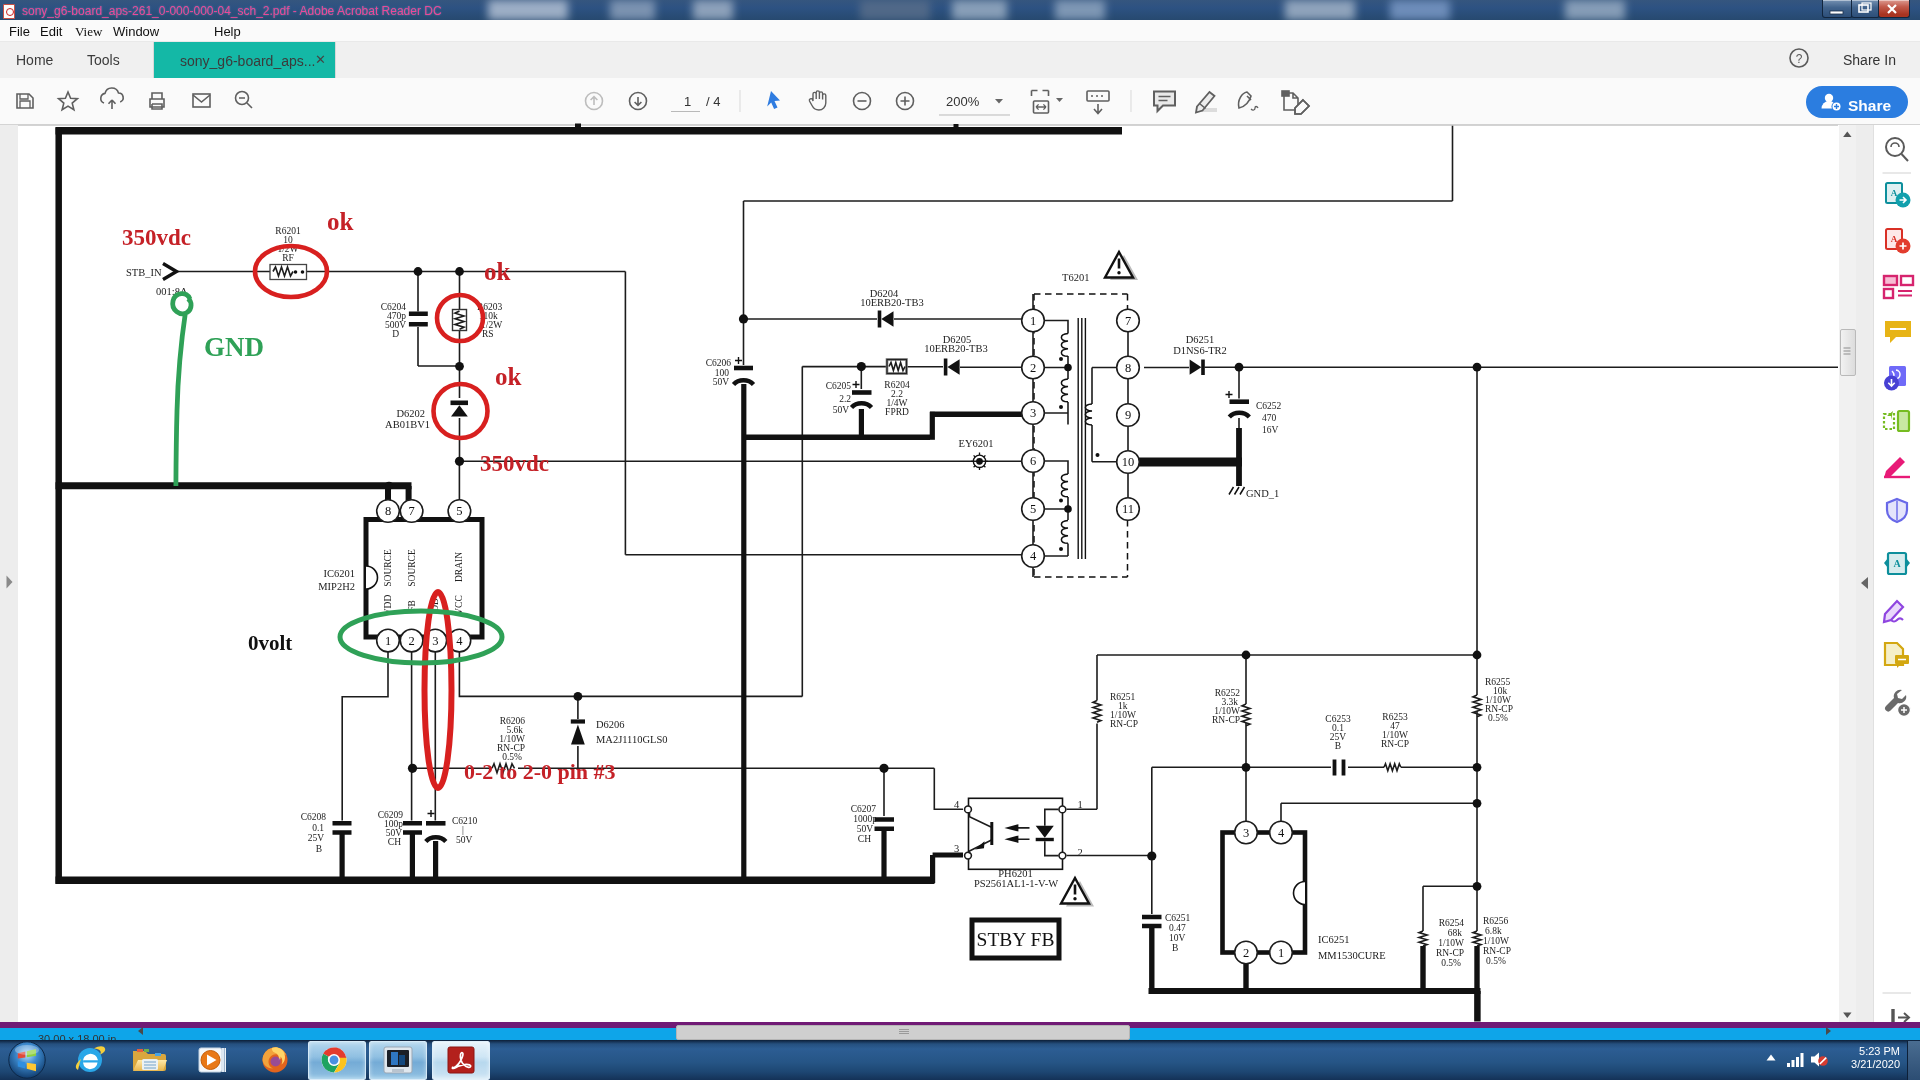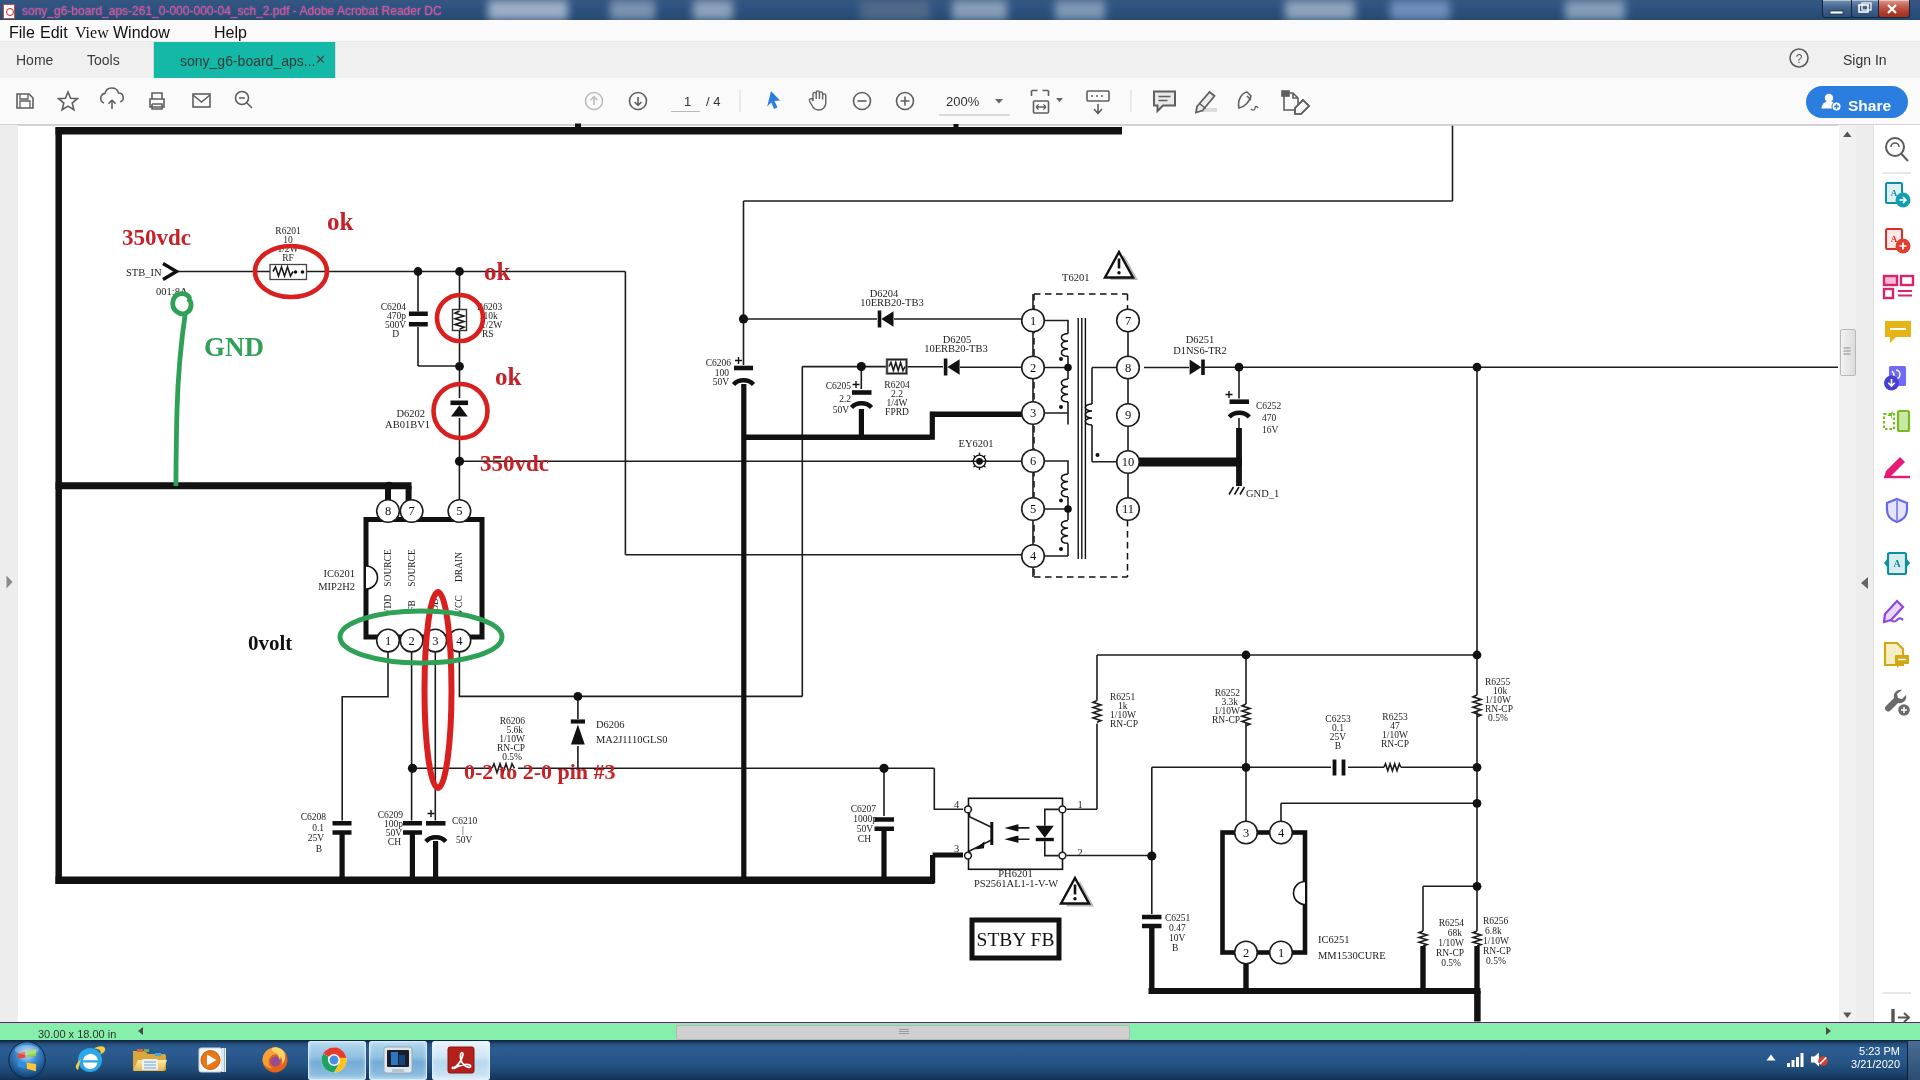--- a/index.html
+++ b/index.html
@@ -6,39 +6,39 @@
   body{font-family:"Liberation Sans",sans-serif;position:relative;background:#fff;}
   .abs{position:absolute;}
   
   #titlebar{left:0;top:0;width:1920px;height:20px;background:linear-gradient(180deg,#35567e 0%,#2d5282 40%,#27496f 100%);overflow:hidden;}
   #titlebar .blob{position:absolute;top:0;height:20px;filter:blur(4px);opacity:.8;}
   #titletext{left:22px;top:4px;font-size:12px;color:#ec4899;text-shadow:0 0 2px rgba(190,210,230,.4);white-space:nowrap;}
   #pdficon{left:3px;top:4px;width:10px;height:13px;background:#fdfdfd;border:1px solid #c94f44;border-radius:1px;}
   #pdficon:after{content:"";position:absolute;left:2px;top:3px;width:6px;height:6px;border:1.6px solid #c22;border-radius:50%;}
   .winbtn{position:absolute;top:0;height:17px;border:1px solid #12263e;border-top:none;border-radius:0 0 3px 3px;box-shadow:inset 0 1px 0 rgba(255,255,255,.45);}
   
-  #menubar{left:0;top:20px;width:1920px;height:21px;background:#fafafa;border-bottom:1px solid #e9e9e9;color:#101010;font-size:16px;}
+  #menubar{left:0;top:20px;width:1920px;height:21px;background:#fafafa;border-bottom:1px solid #e9e9e9;color:#101010;font-size:13px;}
   #menubar span{position:absolute;top:4px;}
   
   #tabstrip{left:0;top:42px;width:1920px;height:36px;background:#f0f0f0;border-bottom:1px solid #d8d8d8;color:#3b3b3b;font-size:14px;}
   .tablbl{position:absolute;top:10px;}
   #activetab{position:absolute;left:153px;top:0;width:181px;height:36px;background:#14b8a6;border-left:1px solid #d8d8d8;border-right:1px solid #d8d8d8;}
   #activetab span{position:absolute;left:26px;top:11px;color:#3b3b3b;}
   #tabx{position:absolute;left:161px;top:10px;width:12px;height:12px;color:#555;font-size:14px;line-height:12px;}
   
   #toolbar{left:0;top:78px;width:1920px;height:46px;background:#fafafa;border-bottom:1px solid #d4d4d4;}
   
   #gutter{left:0;top:125px;width:18px;height:897px;background:#ededed;border-right:1px solid #dcdcdc;}
   #pagearea{left:18px;top:125px;width:1821px;height:897px;background:#ffffff;}
   #vsb{left:1839px;top:125px;width:17px;height:897px;background:#f1f1f1;}
   #vsbthumb{left:1840px;top:329px;width:14px;height:45px;background:linear-gradient(90deg,#f2f2f2,#dcdcdc);border:1px solid #b9b9b9;border-radius:2px;}
   #rpgutter{left:1856px;top:125px;width:17px;height:897px;background:#ededed;border-right:1px solid #e0e0e0;}
   #rpanel{left:1874px;top:125px;width:46px;height:897px;background:#ffffff;}
   
-  #statusbar{left:0;top:1022px;width:1920px;height:18px;background:#86efac;border-top:1px solid #701a75;font-size:11px;color:#333;}
+  #statusbar{left:0;top:1022px;width:1920px;height:18px;background:#0ea5e9;border-top:6px solid #701a75;font-size:11px;color:#333;}
   #hthumb{left:676px;top:1025px;width:452px;height:13px;background:#cfcfcf;border:1px solid #b5b5b5;border-radius:2px;}
   
   #taskbar{left:0;top:1040px;width:1920px;height:40px;background:linear-gradient(180deg,#0c1f38 0%,#25507f 10%,#2c5d93 22%,#265586 55%,#1d4672 80%,#143257 100%);}
   .tbtn{position:absolute;top:1041px;width:56px;height:37px;border:1px solid rgba(225,240,250,.85);border-radius:2.5px;background:linear-gradient(180deg,#b4d7ee 0%,#90c0e2 40%,#74abd6 55%,#88bade 85%,#9ecce9 100%);box-shadow:inset 0 0 4px rgba(255,255,255,.5);}
   #clock{color:#fff;font-size:11px;text-align:right;line-height:13px;}
 </style>
 </head>
 <body>
 
 <div class="abs" id="titlebar">
@@ -72,21 +72,21 @@
     <span style="left:171px;padding-left:43px;">Help</span>
 </div>
 
 <div class="abs" id="tabstrip">
   <span class="tablbl" style="left:16px;">Home</span>
   <span class="tablbl" style="left:87px;">Tools</span>
   <div id="activetab">
       <span>sony_g6-board_aps...</span>
     </div>
   <div id="tabx" style="left:315px;position:absolute;top:12px;color:#444;font-size:13px;">✕</div>
-  <span class="tablbl" style="left:1843px;color:#333;">Sign In</span>
+  <span class="tablbl" style="left:1843px;color:#333;">Share In</span>
   <svg style="position:absolute;left:1788px;top:5px;" width="22" height="22" viewBox="0 0 22 22">
       <circle cx="11" cy="11" r="9" fill="none" stroke="#5a5a5a" stroke-width="1.6"></circle>
       <text x="11" y="15.5" font-size="12" text-anchor="middle" fill="#5a5a5a" font-family="Liberation Sans">?</text>
     </svg>
 </div>
 
 <div class="abs" id="toolbar"></div>
 <svg class="abs" style="left:0;top:78px;" width="1920" height="46" viewBox="0 0 1920 46" fill="none" stroke="#5f5f5f" stroke-width="1.6">
 
   <path d="M17 16 h12 l4 4 v10 h-16 z"></path>

